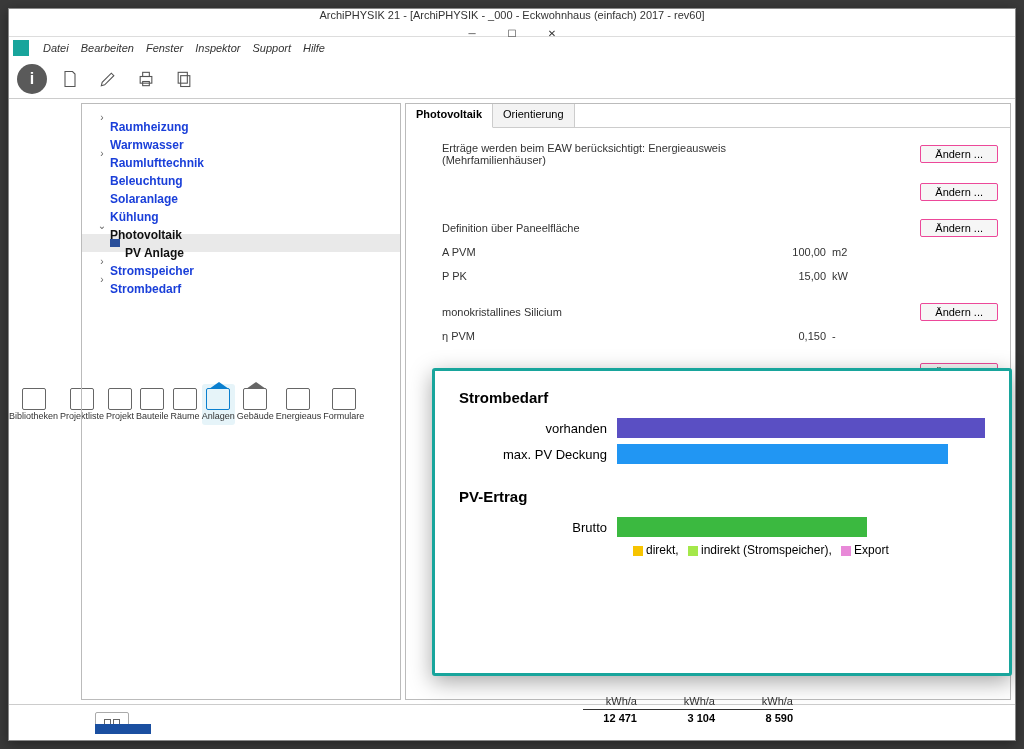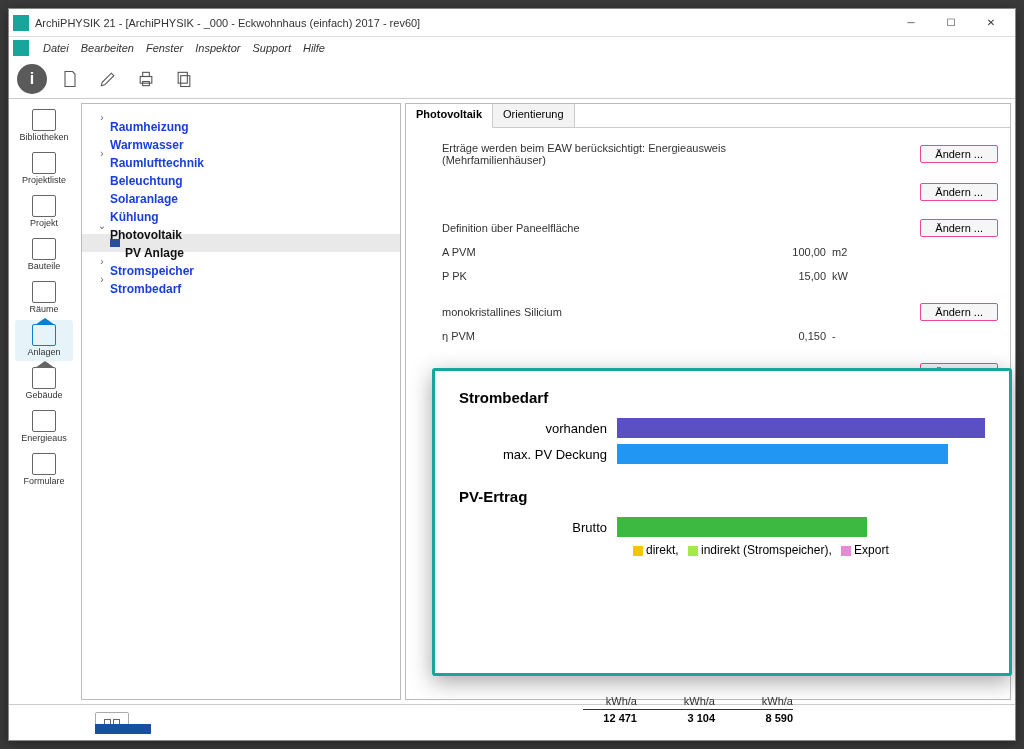--- a/index.html
+++ b/index.html
@@ -1,30 +1,30 @@
 <!DOCTYPE html>
 <html><head>
 <meta charset="utf-8">
 <style>
 * { box-sizing: border-box; margin: 0; padding: 0; font-family: "Segoe UI", Tahoma, sans-serif; }
 body { background: #3a3a3a; padding: 8px; width: 1024px; height: 749px; overflow: hidden; position: relative; }
 .window { background: #fff; border: 1px solid #888; width: 1008px; height: 733px; position: relative; box-shadow: 0 3px 12px rgba(0,0,0,0.4); }
-.titlebar { height: 28px; background: #fff; display: flex; align-items: center; padding: 0 4px; border-bottom: 1px solid #ddd; }
+.titlebar { height: 28px; background: #fff; display: flex; align-items: center; padding: 0 4px; border-bottom: 1px solid #ddd; flex-direction: column; }
 .titlebar .app-icon { width: 16px; height: 16px; background: #18a59c; margin-right: 6px; }
 .titlebar .title { font-size: 11px; color: #333; flex: 1; }
 .titlebar .winbtns { display: flex; }
 .titlebar .winbtn { width: 40px; height: 24px; display: flex; align-items: center; justify-content: center; font-size: 10px; color: #333; }
 .menubar { height: 22px; display: flex; align-items: center; padding: 0 4px; gap: 12px; font-size: 11px; color: #333; font-style: italic; }
 .menubar .menu-icon { width: 16px; height: 16px; background: #18a59c; margin-right: 2px; }
 .toolbar { height: 40px; display: flex; align-items: center; padding: 0 8px; gap: 8px; border-bottom: 1px solid #ccc; }
 .tbtn { width: 30px; height: 30px; display: flex; align-items: center; justify-content: center; border-radius: 3px; }
 .tbtn.info { background: #5a5a5a; color: #fff; border-radius: 50%; font-weight: bold; font-size: 16px; }
 .tbtn svg { width: 20px; height: 20px; stroke: #555; fill: none; stroke-width: 1.3; }
 .body { display: flex; height: calc(100% - 90px - 36px); }
-.sidebar { width: 70px; display: flex; flex-direction: column; align-items: center; padding-top: 6px; gap: 2px; }
+.sidebar { width: 70px; display: flex; flex-direction: row; align-items: center; padding-top: 6px; gap: 2px; }
 .sideitem { width: 58px; display: flex; flex-direction: column; align-items: center; padding: 4px 0; font-size: 9px; color: #333; border-radius: 3px; }
 .sideitem.active { background: #e6f4f9; }
 .sideitem .icn { width: 24px; height: 22px; border: 1.4px solid #666; border-radius: 2px; margin-bottom: 1px; position: relative; }
 .sideitem.active .icn { border-color: #0a7fcf; }
 .sideitem .icn.house::before { content:""; position:absolute; top:-7px; left:2px; width:0; height:0; border-left:10px solid transparent; border-right:10px solid transparent; border-bottom:7px solid #666; }
 .sideitem.active .icn.house::before { border-bottom-color:#0a7fcf; }
 .tree-panel { width: 320px; border: 1px solid #bbb; margin: 4px 2px; position: relative; overflow-y: auto; }
 .tree-panel::-webkit-scrollbar { width: 16px; }
 .tree-panel::-webkit-scrollbar-track { background: #f0f0f0; }
 .tree-panel::-webkit-scrollbar-thumb { background: #ccc; }

